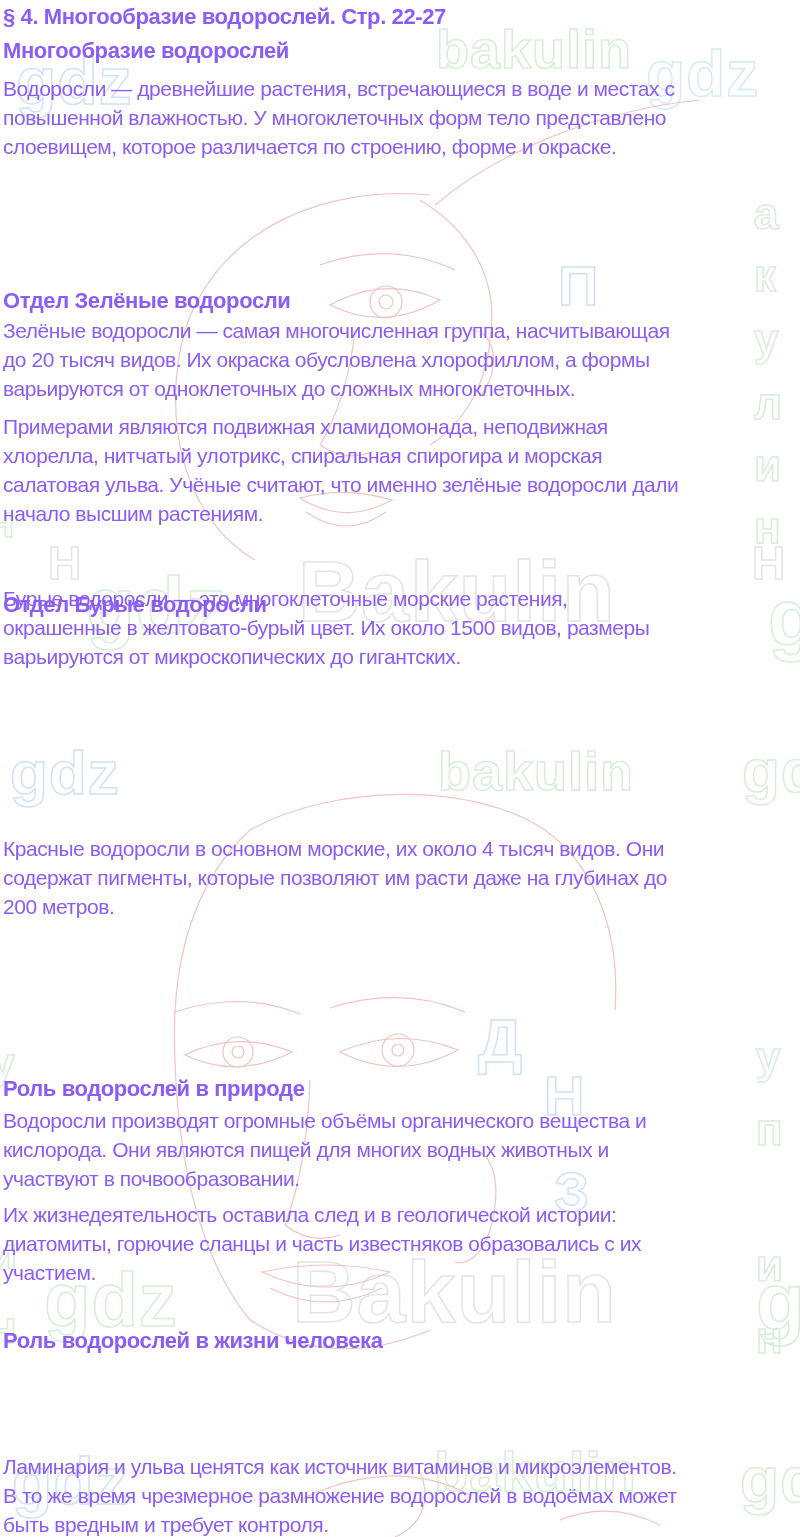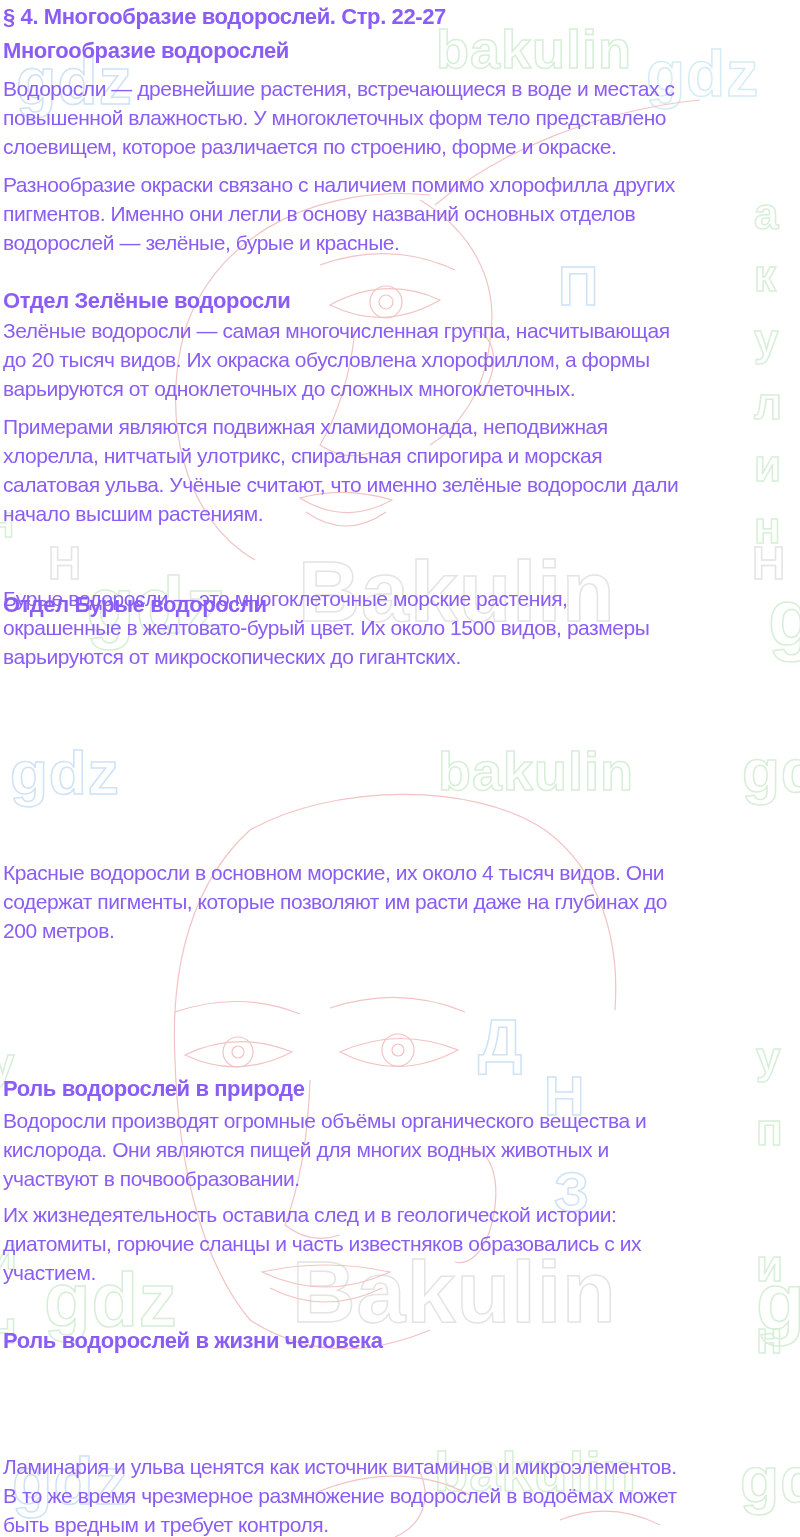--- a/index.html
+++ b/index.html
@@ -100,39 +100,36 @@
     </svg>
   </div>
 
   <div id="doc">
     <h1 style="top:4px">§ 4. Многообразие водорослей. Стр. 22-27</h1>
 
     <h2 style="top:38px">Многообразие водорослей</h2>
     <p style="top:74px">Водоросли — древнейшие растения, встречающиеся в воде и местах с
 повышенной влажностью. У многоклеточных форм тело представлено
 слоевищем, которое различается по строению, форме и окраске.</p>
-    <p style="top:170px">Разнообразие окраски связано с наличием помимо хлорофилла других
-пигментов. Именно они легли в основу названий основных отделов
-водорослей — зелёные, бурые и красные.</p>
 
     <h2 style="top:288px">Отдел Зелёные водоросли</h2>
     <p style="top:316px">Зелёные водоросли — самая многочисленная группа, насчитывающая
 до 20 тысяч видов. Их окраска обусловлена хлорофиллом, а формы
 варьируются от одноклеточных до сложных многоклеточных.</p>
     <p style="top:412px">Примерами являются подвижная хламидомонада, неподвижная
 хлорелла, нитчатый улотрикс, спиральная спирогира и морская
 салатовая ульва. Учёные считают, что именно зелёные водоросли дали
 начало высшим растениям.</p>
 
     <h2 style="top:592px">Отдел Бурые водоросли</h2>
     <p style="top:584px">Бурые водоросли — это многоклеточные морские растения,
 окрашенные в желтовато-бурый цвет. Их около 1500 видов, размеры
 варьируются от микроскопических до гигантских.</p>
 
-    <p style="top:858px">Красные водоросли в основном морские, их около 4 тысяч видов. Они
+    <p style="top:834px">Красные водоросли в основном морские, их около 4 тысяч видов. Они
 содержат пигменты, которые позволяют им расти даже на глубинах до
 200 метров.</p>
 
     <h2 style="top:1076px">Роль водорослей в природе</h2>
     <p style="top:1200px">Их жизнедеятельность оставила след и в геологической истории:
 диатомиты, горючие сланцы и часть известняков образовались с их
 участием.</p>
     <p style="top:1106px">Водоросли производят огромные объёмы органического вещества и
 кислорода. Они являются пищей для многих водных животных и
 участвуют в почвообразовании.</p>

